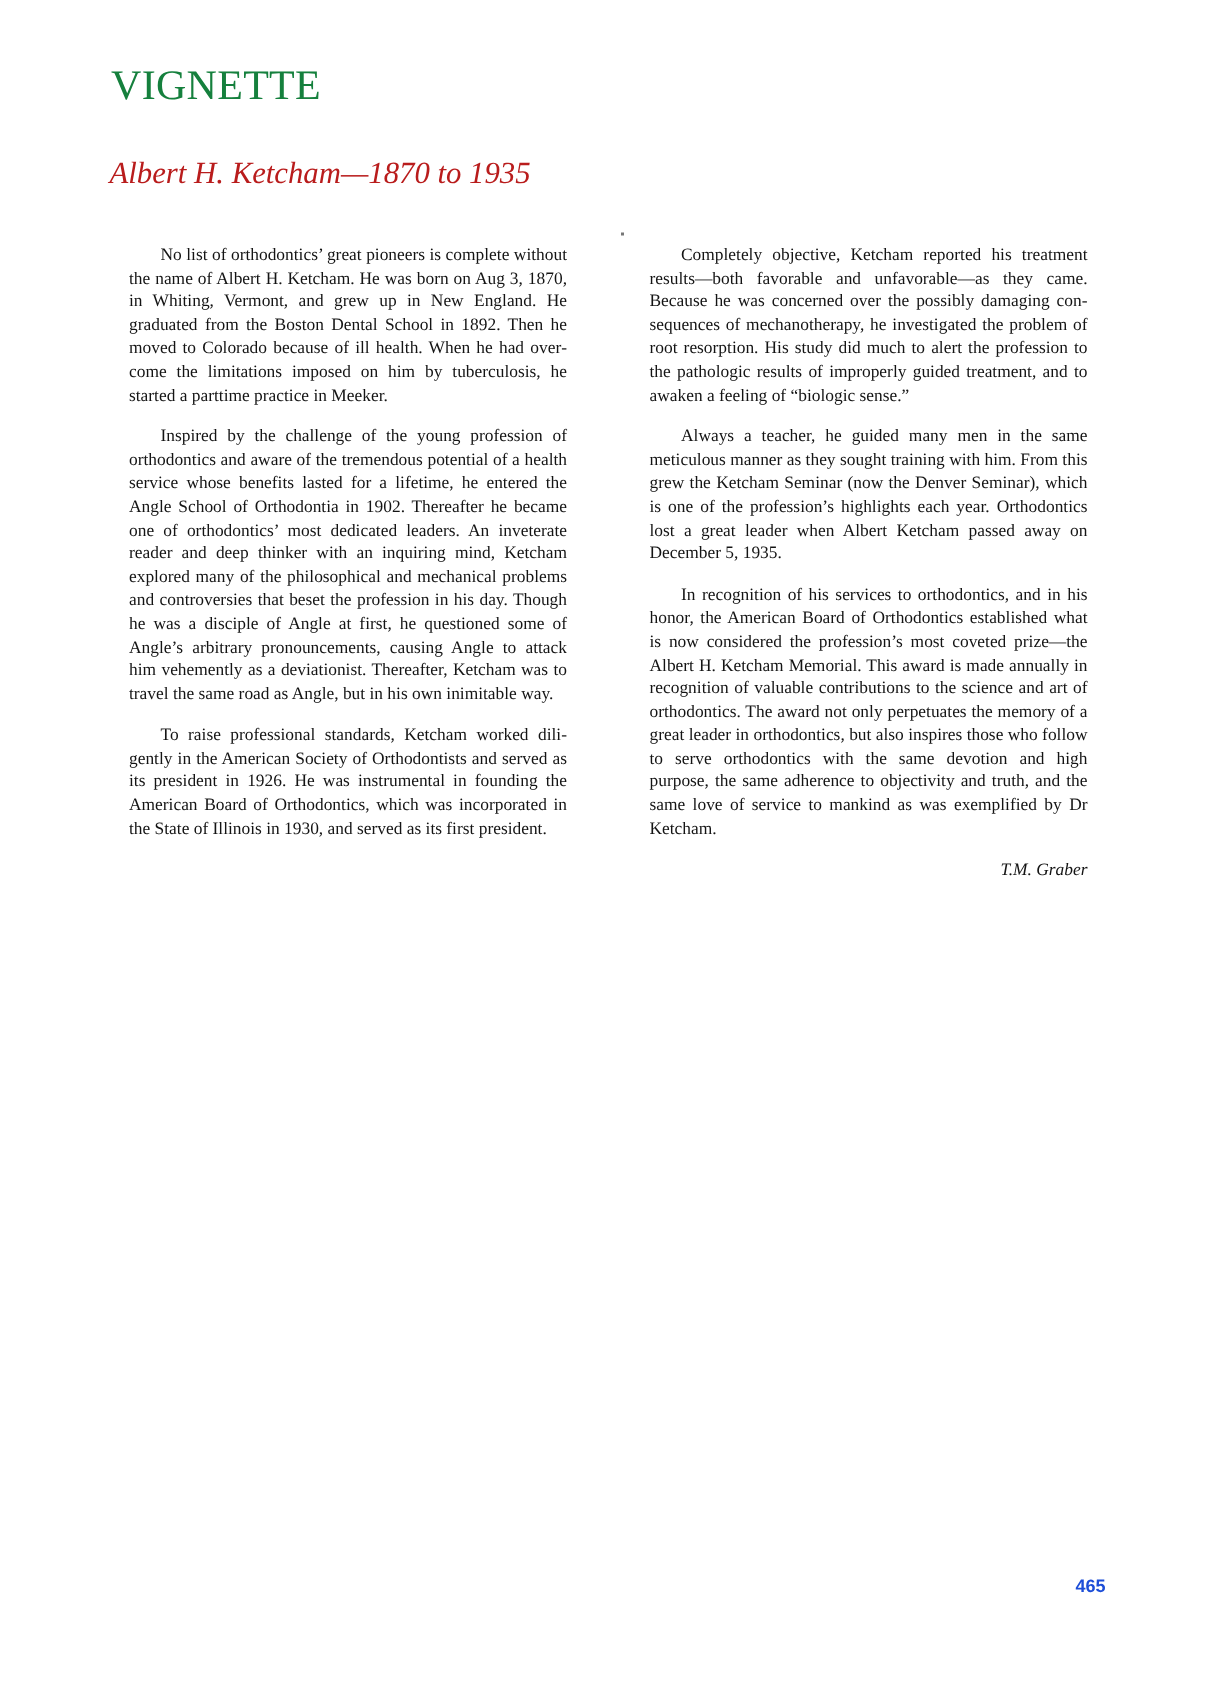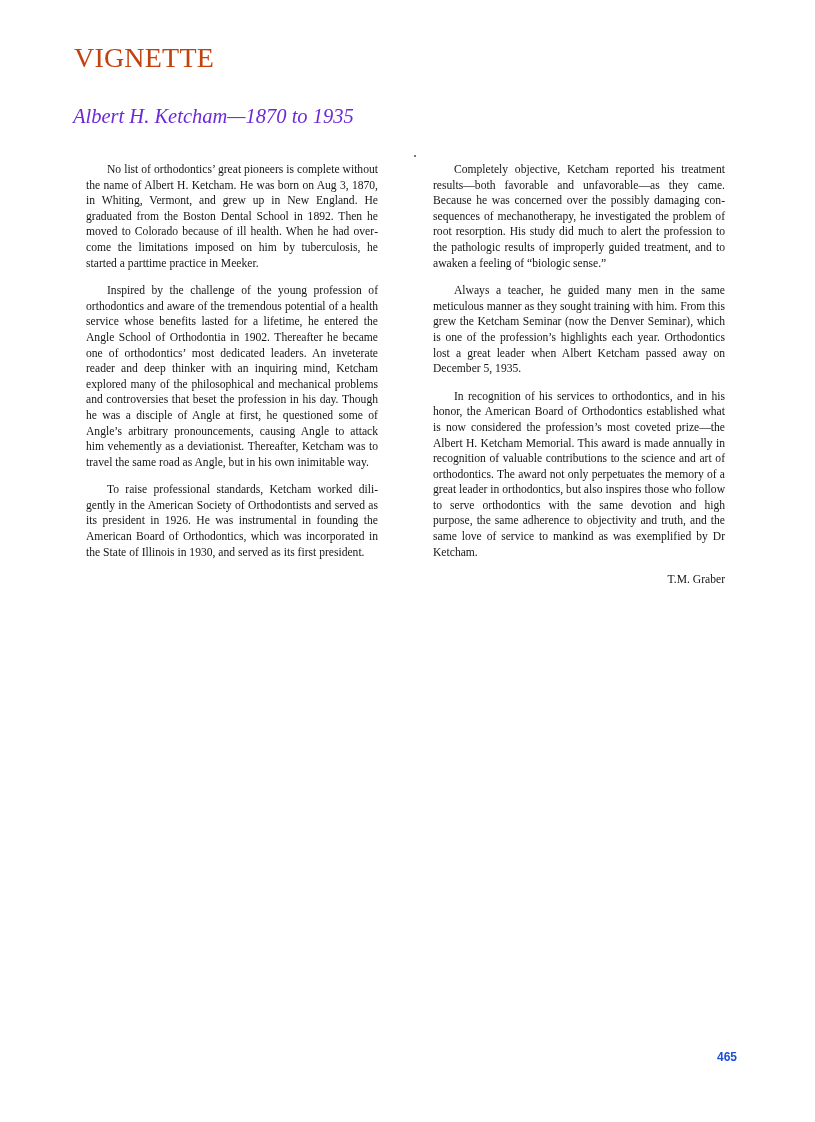--- a/index.html
+++ b/index.html
@@ -18,52 +18,53 @@
     .section-title {
       position: absolute;
       left: 74px;
       top: 44px;
       margin: 0;
       font-family: "Liberation Serif", serif;
       font-weight: normal;
       font-size: 28px;
       letter-spacing: 0.2px;
       line-height: 1;
-      color: #c2410c;
+      color: #15803d;
     }
     .article-title {
       position: absolute;
       left: 73px;
       top: 106px;
       margin: 0;
       font-family: "Liberation Serif", serif;
       font-style: italic;
       font-weight: normal;
       font-size: 20.5px;
       line-height: 1;
-      color: #6d28d9;
+      color: #b91c1c;
     }
     .column {
       position: absolute;
       top: 150px;
       width: 316px;
       font-size: 11.6px;
       line-height: 15.6px;
       text-align: justify;
       hyphens: manual;
     }
     .col-left { left: 74px; }
     .col-right { left: 421px; }
     .column p {
       margin: 12px;
       text-indent: 21px;
     }
     .signature {
       margin: 7px 0 0 0;
       text-align: right;
+      font-style: italic;
       text-indent: 0 !important;
     }
     .stray-mark {
       position: absolute;
       left: 414px;
       top: 155px;
       width: 2px;
       height: 2px;
       background: #777;
     }

